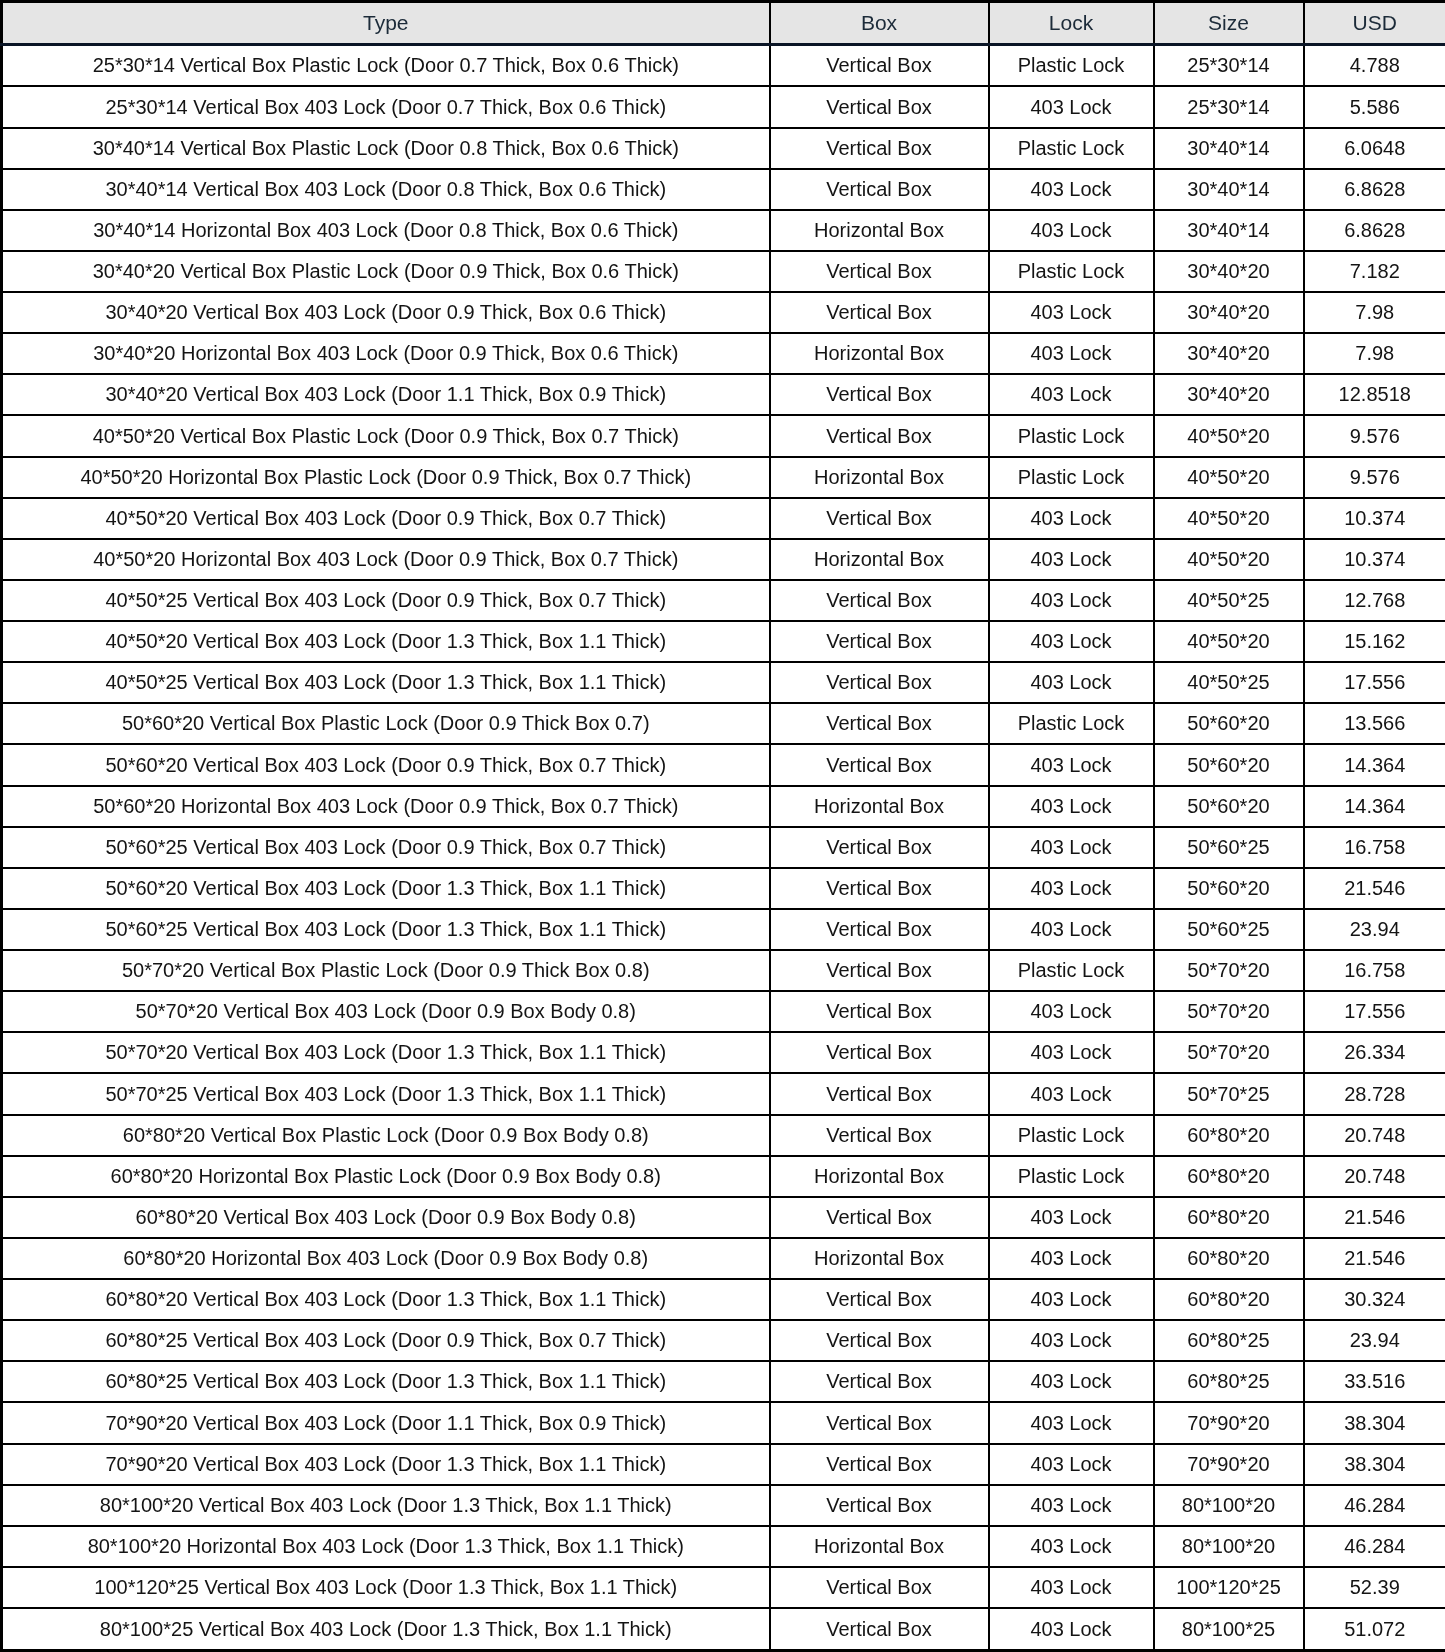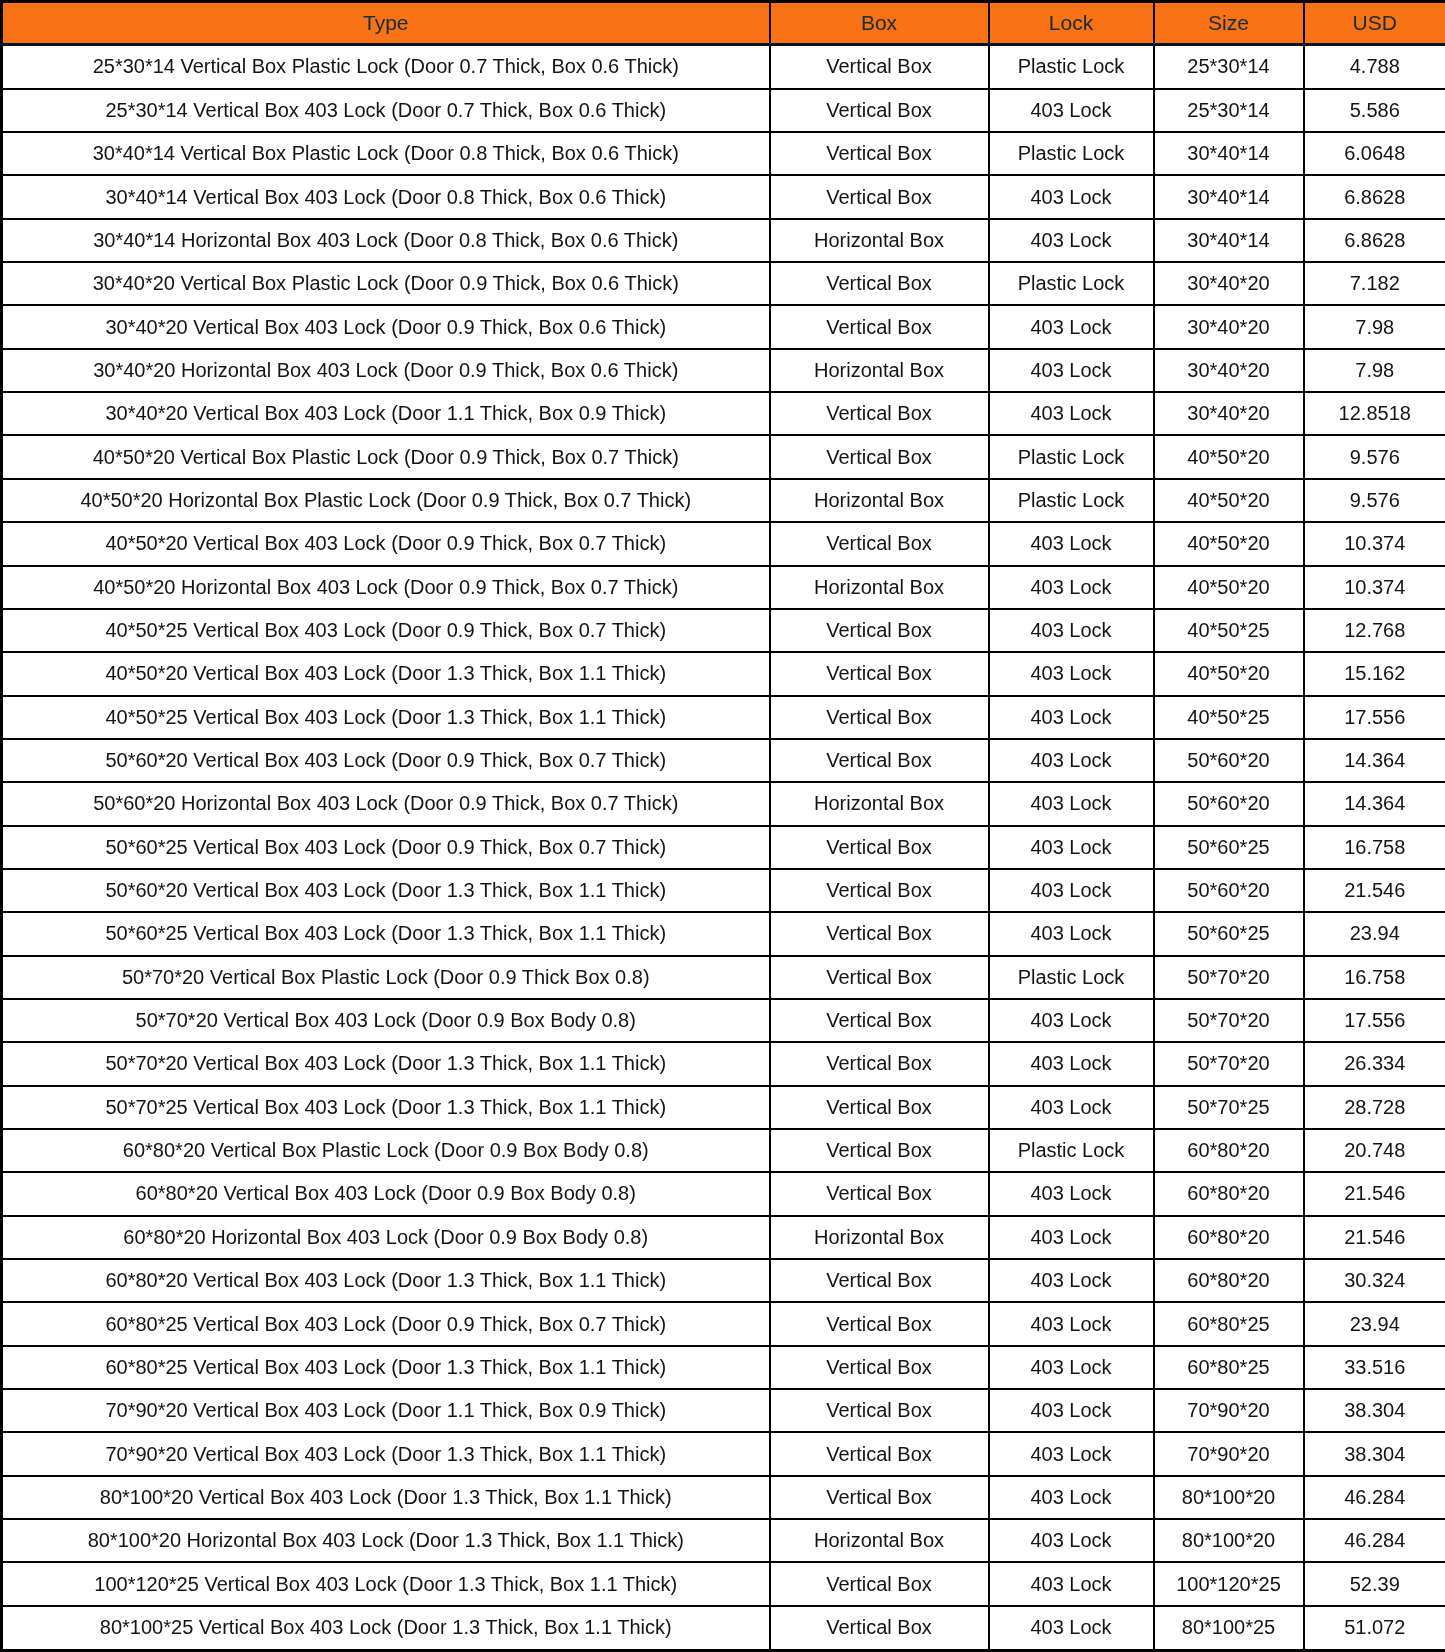--- a/index.html
+++ b/index.html
@@ -18,21 +18,21 @@
   }
   th, td {
     border: 2px solid #000000;
     text-align: center;
     vertical-align: middle;
     overflow: hidden;
     white-space: nowrap;
     padding: 0 2px;
   }
   thead th {
-    background: #f97316;
+    background: #e5e5e5;
     color: #1c2b39;
     font-weight: normal;
     font-size: 21px;
     height: 40px;
     border-bottom: 3px solid #0a1526;
   }
   tbody td {
     background: #ffffff;
     color: #141414;
     font-size: 20px;
@@ -165,20 +165,27 @@
         <td data-name="cell-usd">15.162</td>
       </tr>
       <tr data-name="table-row">
         <td data-name="cell-type">40*50*25 Vertical Box 403 Lock (Door 1.3 Thick, Box 1.1 Thick)</td>
         <td data-name="cell-box">Vertical Box</td>
         <td data-name="cell-lock">403 Lock</td>
         <td data-name="cell-size">40*50*25</td>
         <td data-name="cell-usd">17.556</td>
       </tr>
       <tr data-name="table-row">
+        <td data-name="cell-type">50*60*20 Vertical Box Plastic Lock (Door 0.9 Thick Box 0.7)</td>
+        <td data-name="cell-box">Vertical Box</td>
+        <td data-name="cell-lock">Plastic Lock</td>
+        <td data-name="cell-size">50*60*20</td>
+        <td data-name="cell-usd">13.566</td>
+      </tr>
+      <tr data-name="table-row">
         <td data-name="cell-type">50*60*20 Vertical Box 403 Lock (Door 0.9 Thick, Box 0.7 Thick)</td>
         <td data-name="cell-box">Vertical Box</td>
         <td data-name="cell-lock">403 Lock</td>
         <td data-name="cell-size">50*60*20</td>
         <td data-name="cell-usd">14.364</td>
       </tr>
       <tr data-name="table-row">
         <td data-name="cell-type">50*60*20 Horizontal Box 403 Lock (Door 0.9 Thick, Box 0.7 Thick)</td>
         <td data-name="cell-box">Horizontal Box</td>
         <td data-name="cell-lock">403 Lock</td>
@@ -230,20 +237,27 @@
       <tr data-name="table-row">
         <td data-name="cell-type">50*70*25 Vertical Box 403 Lock (Door 1.3 Thick, Box 1.1 Thick)</td>
         <td data-name="cell-box">Vertical Box</td>
         <td data-name="cell-lock">403 Lock</td>
         <td data-name="cell-size">50*70*25</td>
         <td data-name="cell-usd">28.728</td>
       </tr>
       <tr data-name="table-row">
         <td data-name="cell-type">60*80*20 Vertical Box Plastic Lock (Door 0.9 Box Body 0.8)</td>
         <td data-name="cell-box">Vertical Box</td>
+        <td data-name="cell-lock">Plastic Lock</td>
+        <td data-name="cell-size">60*80*20</td>
+        <td data-name="cell-usd">20.748</td>
+      </tr>
+      <tr data-name="table-row">
+        <td data-name="cell-type">60*80*20 Horizontal Box Plastic Lock (Door 0.9 Box Body 0.8)</td>
+        <td data-name="cell-box">Horizontal Box</td>
         <td data-name="cell-lock">Plastic Lock</td>
         <td data-name="cell-size">60*80*20</td>
         <td data-name="cell-usd">20.748</td>
       </tr>
       <tr data-name="table-row">
         <td data-name="cell-type">60*80*20 Vertical Box 403 Lock (Door 0.9 Box Body 0.8)</td>
         <td data-name="cell-box">Vertical Box</td>
         <td data-name="cell-lock">403 Lock</td>
         <td data-name="cell-size">60*80*20</td>
         <td data-name="cell-usd">21.546</td>

